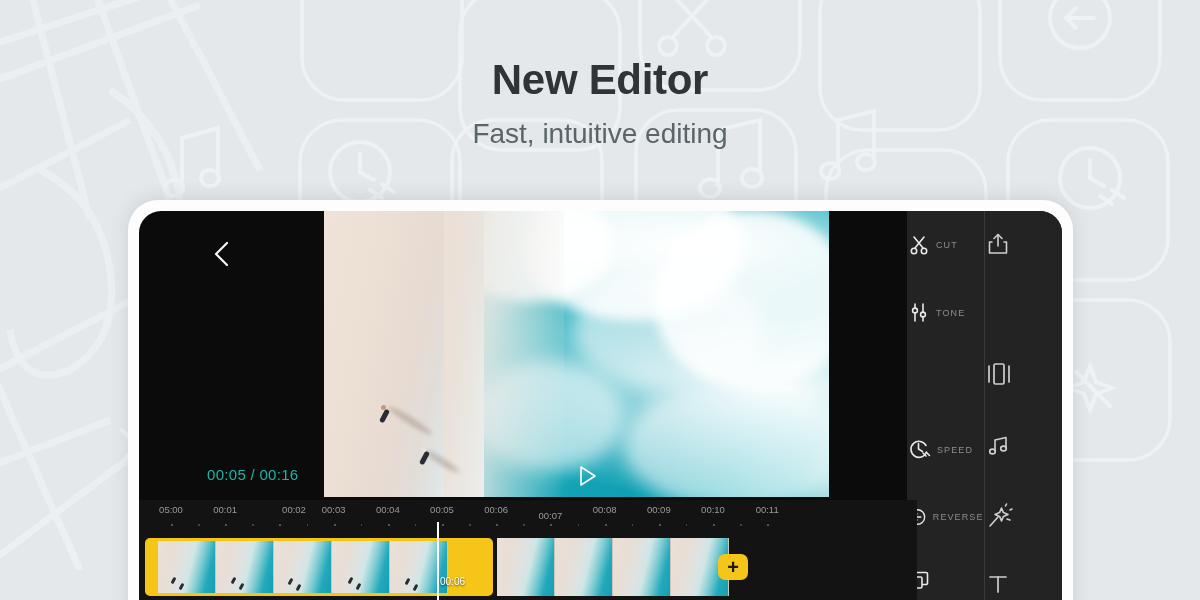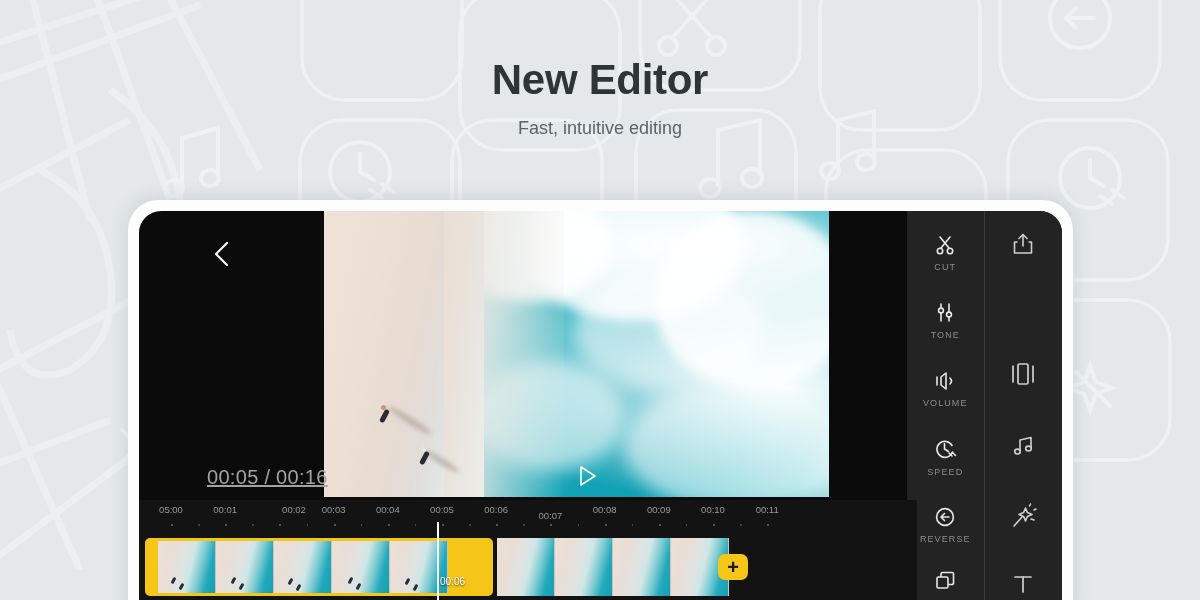--- a/index.html
+++ b/index.html
@@ -14,21 +14,21 @@
   .bg-wrap { position:absolute; inset:0; overflow:hidden; }
   .bg-map { position:absolute; left:-40px; top:-30px; width:420px; height:600px; opacity:.75; }
   .bg-icons { position:absolute; inset:0; }
 
   
   .hero { position:absolute; top:56px; left:0; width:1200px; text-align:center; }
   .hero-title {
     font-size:42px; font-weight:bold; color:#2f3437; letter-spacing:-.3px;
   }
   .hero-sub {
-    margin-top:14px; font-size:18px; color:#5b6569; font-weight:400;
+    margin-top:14px; font-size:28px; color:#5b6569; font-weight:400;
   }
 
   
   .device {
     position:absolute; left:128px; top:200px; width:945px; height:420px;
     background:#fdfdfd; border-radius:30px 30px 0 0;
     padding:11px 11px 0 11px;
     box-shadow: 0 -2px 18px rgba(90,105,115,.18);
   }
   .screen {
@@ -77,33 +77,33 @@
   .p-head { position:absolute; width:5px; height:5px; background:#c8967c; border-radius:50%; }
   .p-shadow {
     position:absolute; width:52px; height:7px; background:rgba(150,130,118,.42);
     border-radius:50%; transform:rotate(32deg); filter:blur(2px);
   }
   .play-tri { position:absolute; left:250px; top:252px; }
 
   
   .time-readout {
     position:absolute; left:68px; top:255px;
-    color:#a3a3a3; font-size:20px; letter-spacing:.3px;text-decoration:underline;
+    color:#14b8a6; font-size:15px; letter-spacing:.3px;
   }
 
   
   .toolbar {
     position:absolute; right:0; top:0; width:155px; height:100%;
     background:#232323; display:flex;
   }
   .tb-col { width:50%; position:relative; }
   .tb-col.left { border-right:1px solid #3a3a3a; }
   .tb-item {
     position:absolute; left:0; width:100%;
-    display:flex; flex-direction:column; align-items:center; gap:5px;
+    display:flex; align-items:center; gap:5px;
   }
   .tb-label { font-size:9px; color:#8d8d8d; letter-spacing:1.1px; }
 
   
   .timeline { position:absolute; left:0; bottom:0; width:778px; height:120px; background:#131313; }
   .ruler { position:absolute; left:0; top:0; width:100%; height:36px; }
   .tick-label { position:absolute; top:4px; font-size:9.5px; color:#9a9a9a; transform:translateX(-50%); }
   .tick-dot { position:absolute; top:24px; width:2px; height:2px; background:#6d6d6d; border-radius:50%; }
   .tick-dot.minor { width:1.5px; height:1.5px; background:#4d4d4d; }
 
@@ -276,30 +276,20 @@
                 <circle cx="8" cy="9.5" r="2.4"></circle>
                 <path d="M8 12 L8 20"></path>
               <path d="M16 3 L16 11"></path>
                 <circle cx="16" cy="13.5" r="2.4"></circle>
                 <path d="M16 16 L16 20"></path>
             </g>
           </svg>
           <span class="tb-label">TONE</span>
         </div>
 
-        <div class="tb-item" style="top:158px;">
-          <svg width="26" height="24" viewBox="0 0 26 24">
-            <g fill="none" stroke="#e8e8e8" stroke-width="1.6" stroke-linecap="round" stroke-linejoin="round">
-              <path d="M5 8 L5 16"></path>
-              <path d="M9 8 L14 4 L14 20 L9 16 Z"></path>
-              <path d="M18 9 Q21 12 18 15"></path>
-            </g>
-          </svg>
-          <span class="tb-label">VOLUME</span>
-        </div>
 
         <div class="tb-item" style="top:226px;">
           <svg width="25" height="25" viewBox="0 0 25 25">
             <g fill="none" stroke="#e8e8e8" stroke-width="1.6" stroke-linecap="round">
               <path d="M19 8.5 A8 8 0 1 0 19.5 15"></path>
               <path d="M11.5 6.5 L11.5 12 L15.5 14.5"></path>
               <path d="M16 16 L19 19 M19.5 15.5 L22.5 18.5"></path>
             </g>
           </svg>
           <span class="tb-label">SPEED</span>

